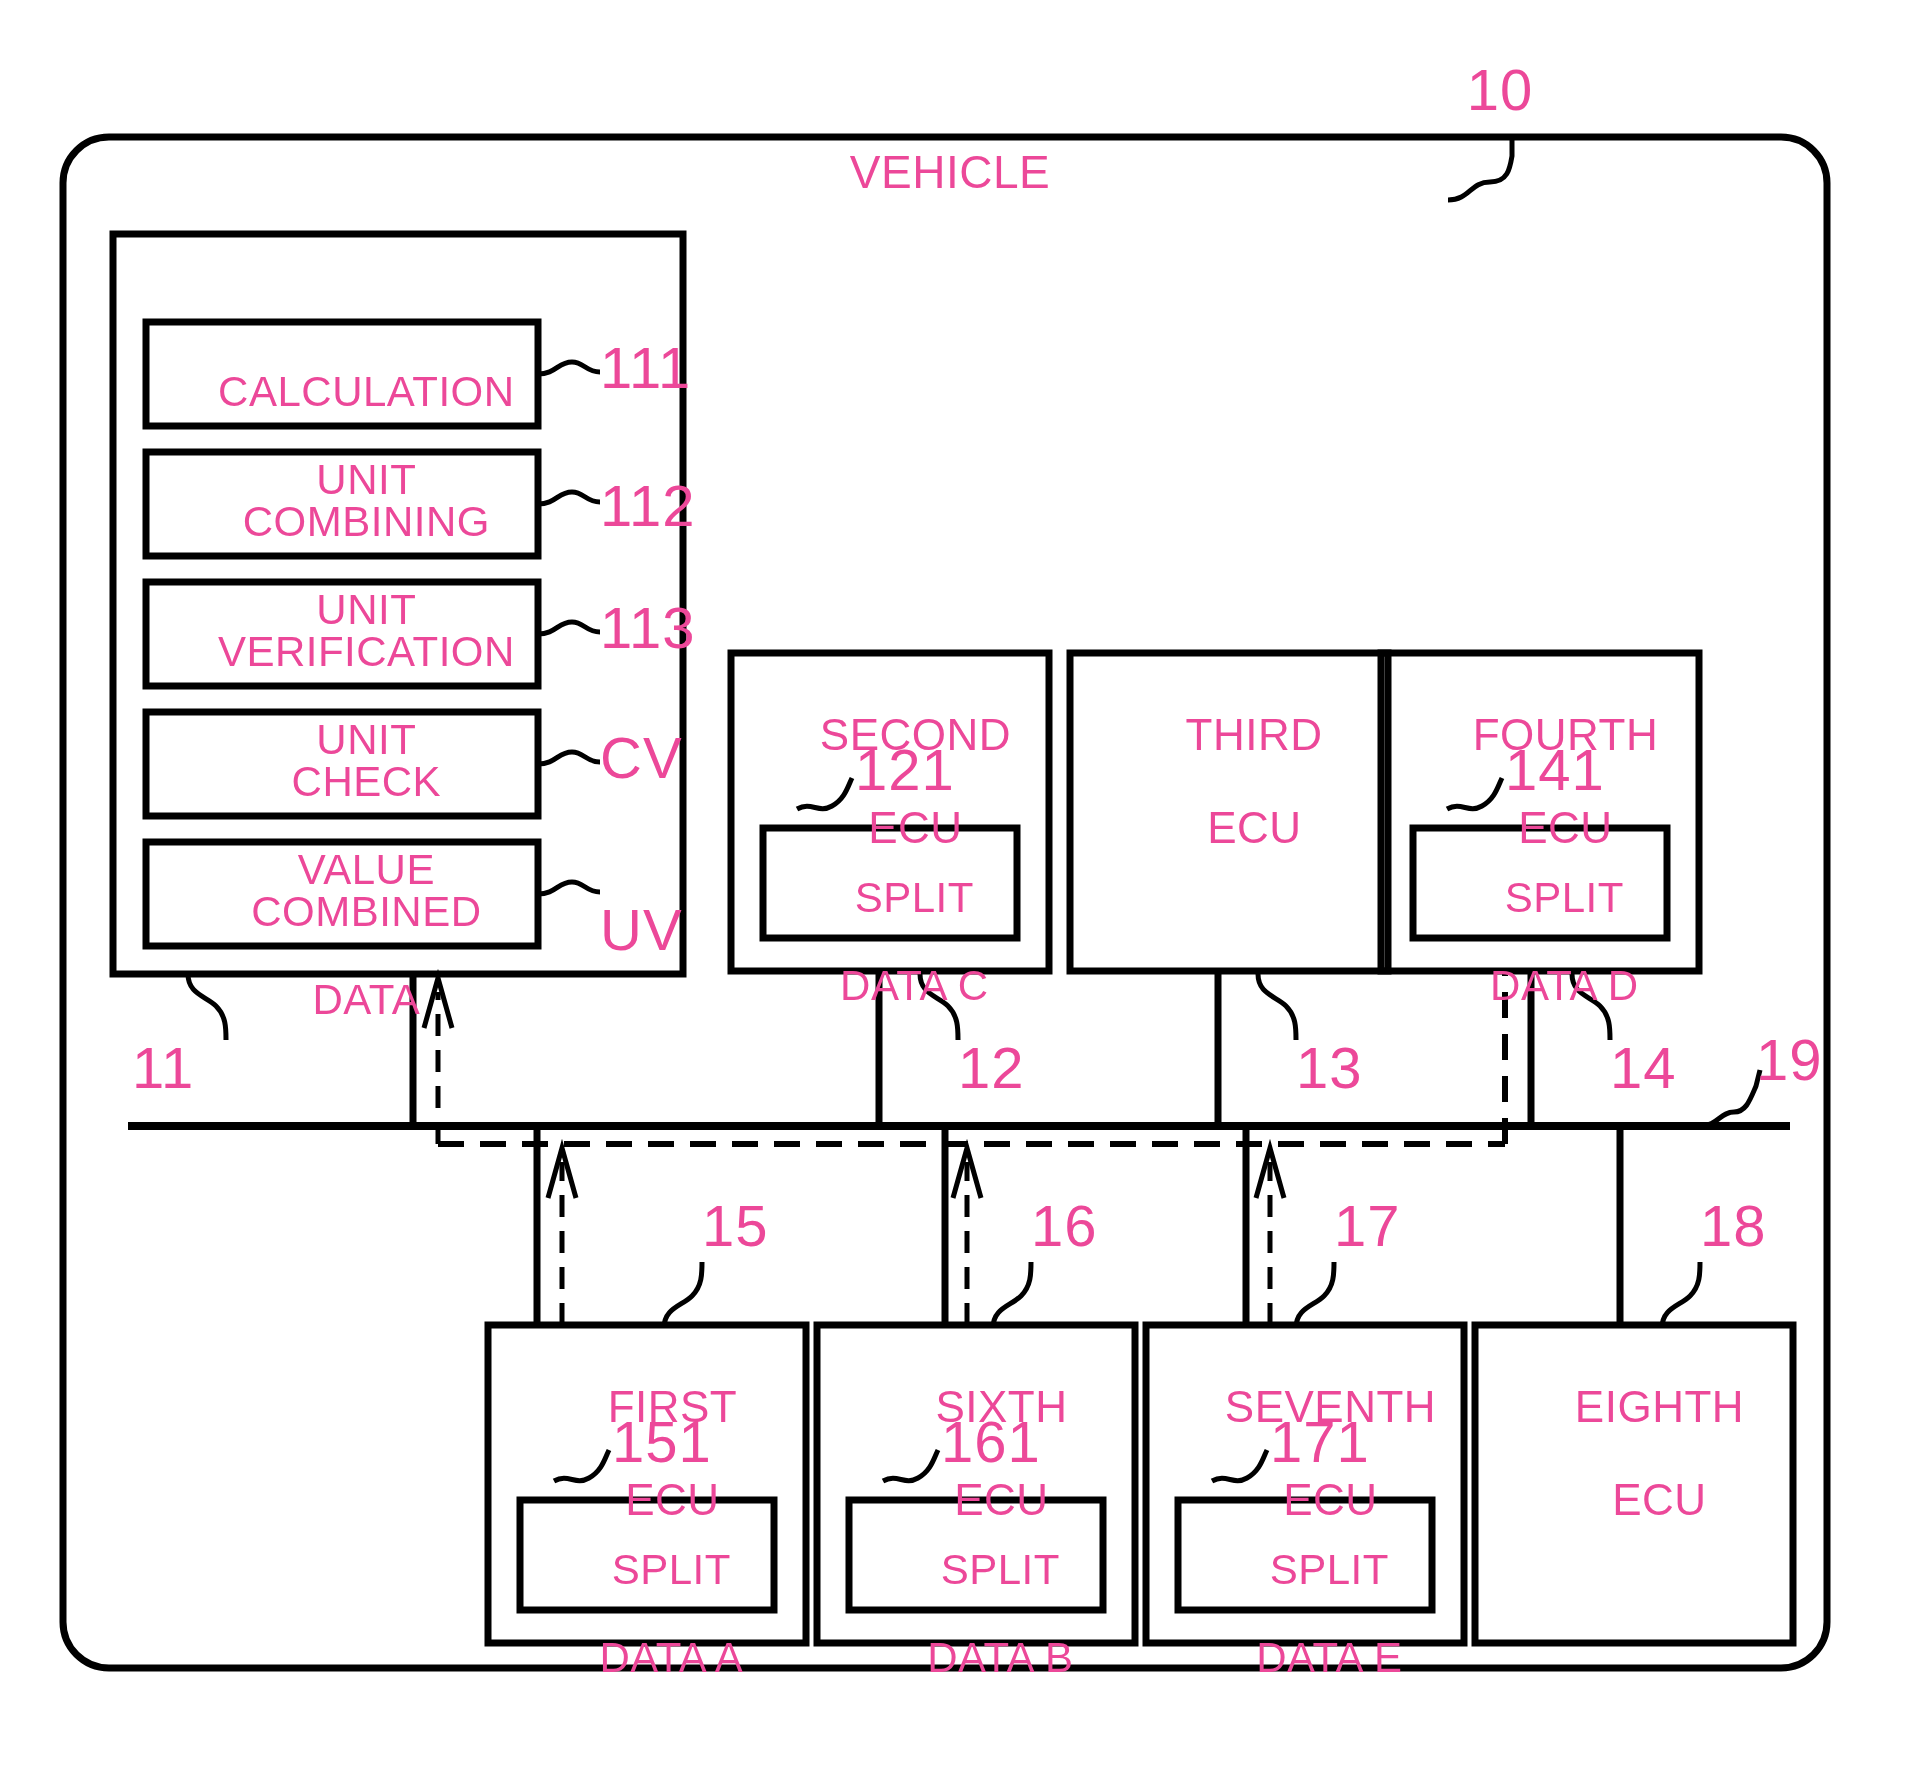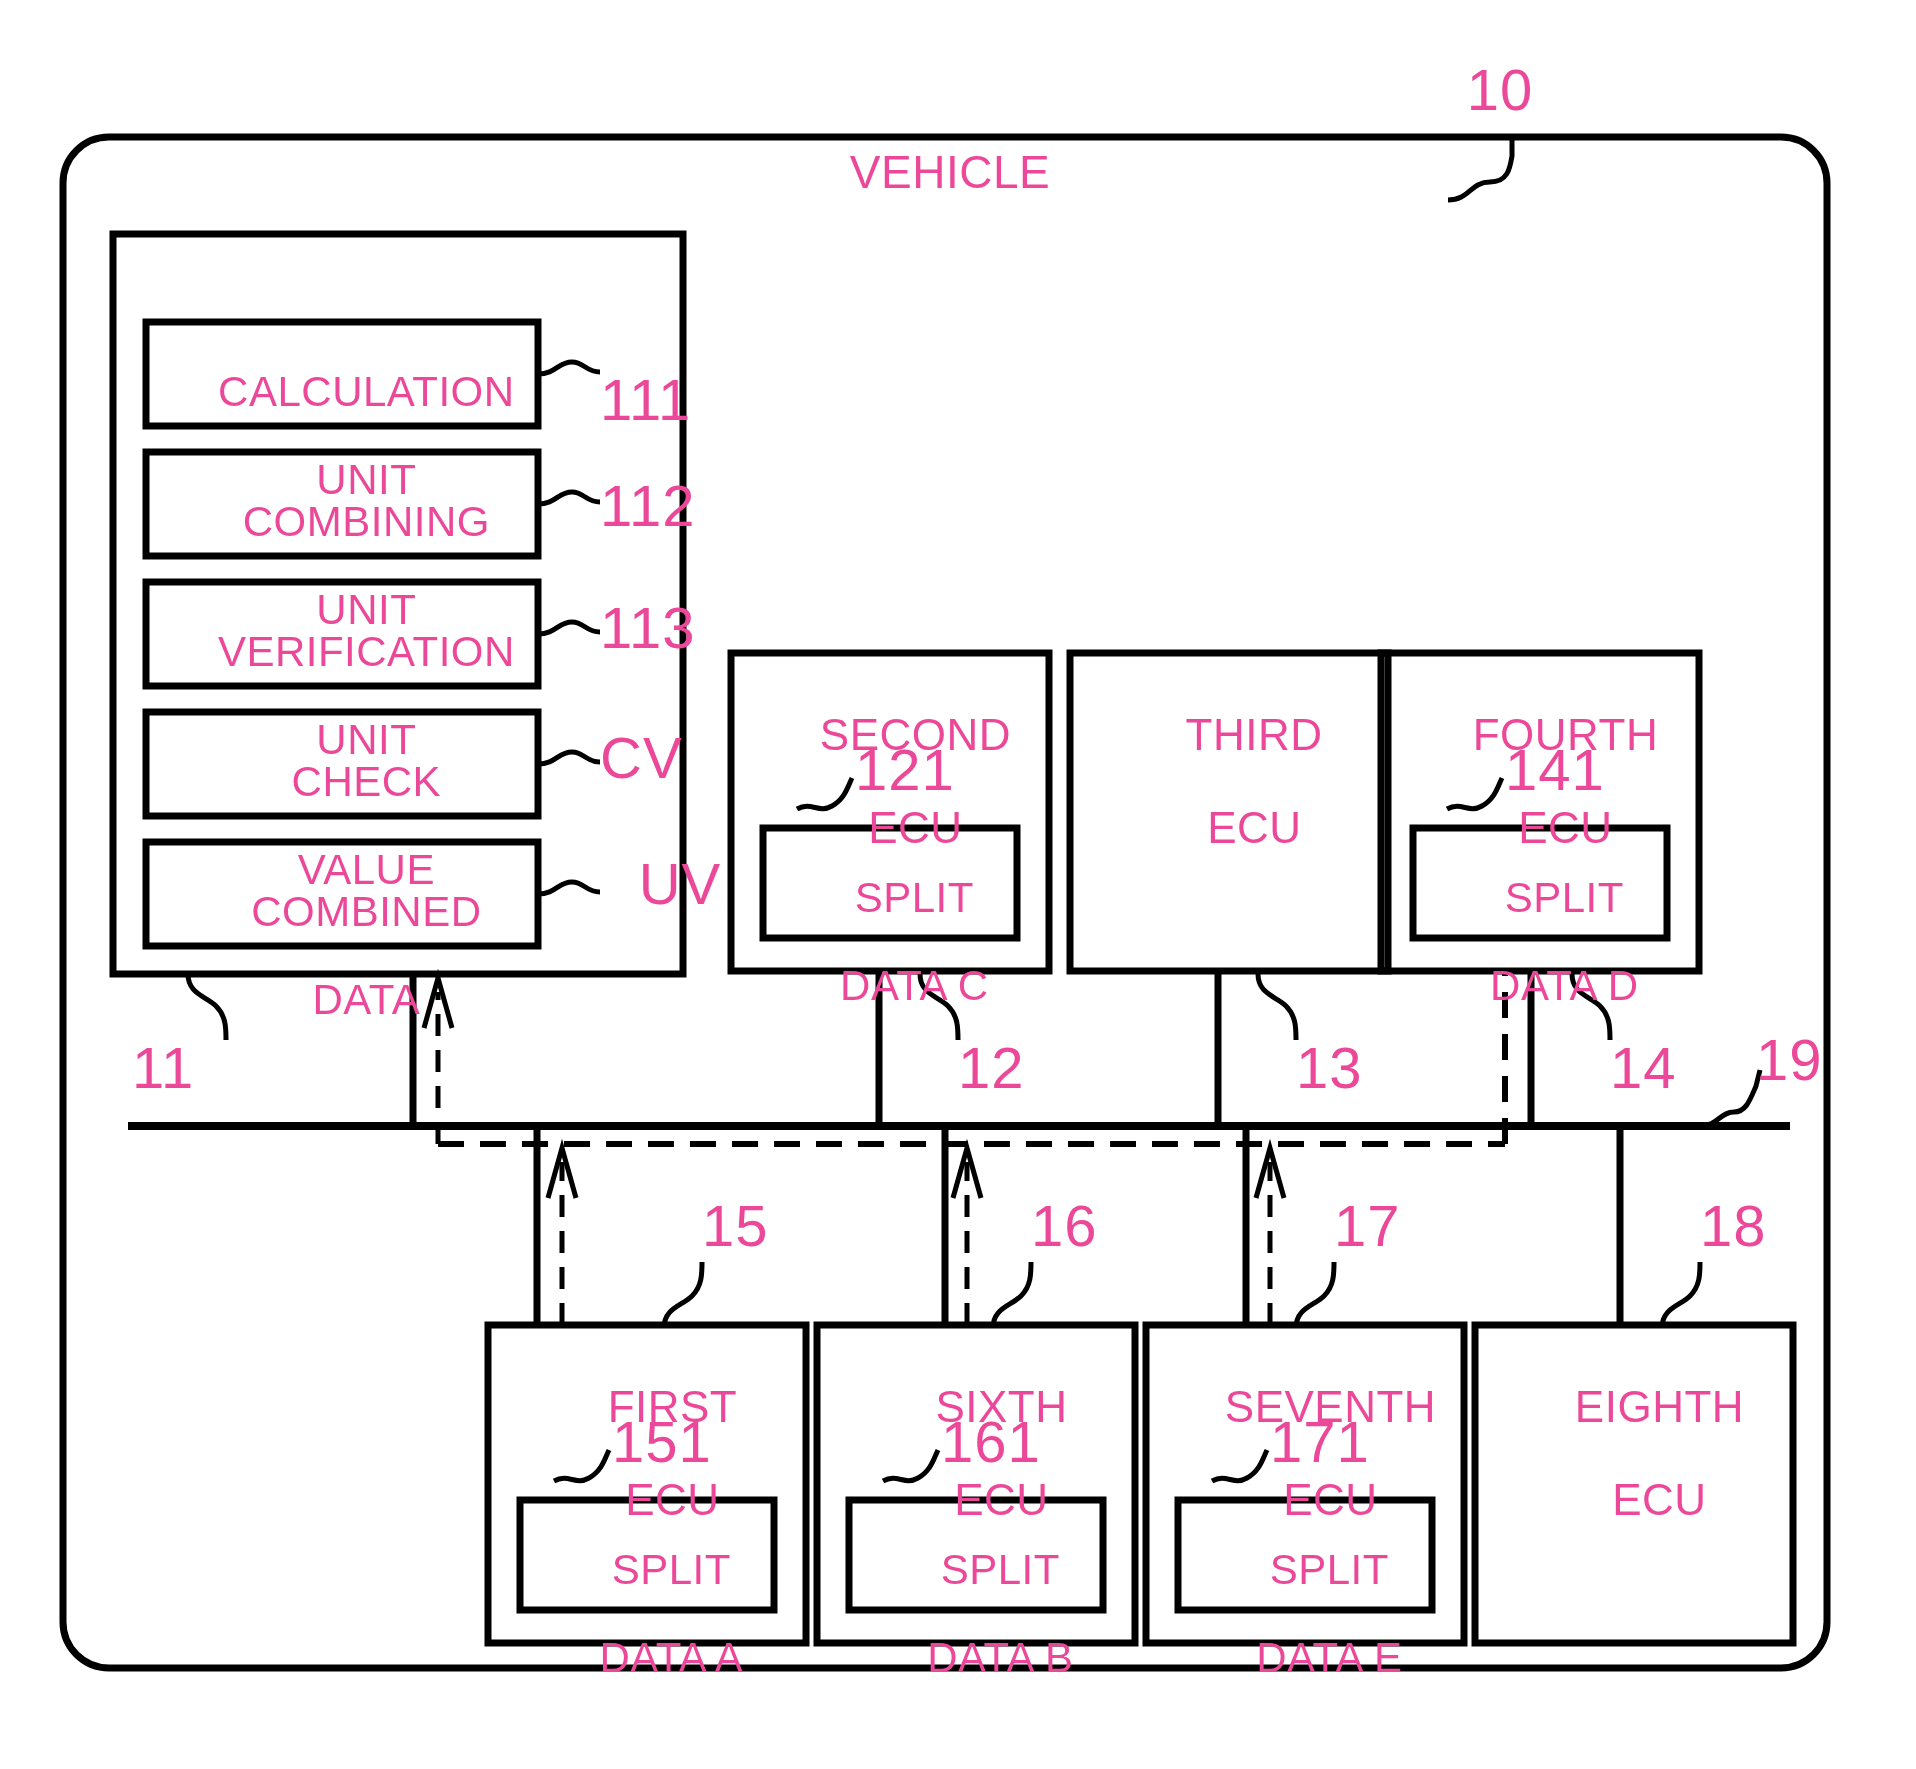--- a/index.html
+++ b/index.html
@@ -161,25 +161,25 @@
   </div>
   <div class="lbl innertext" style="left:146px; top:716px; width:392px;">
     <span>CHECK</span><br>
     <span>VALUE</span>
   </div>
   <div class="lbl innertext" style="left:146px; top:846px; width:392px;">
     <span>COMBINED</span><br>
     <span>DATA</span>
   </div>
 
-  <div class="lbl ref" style="left:600px; top:338px; width:160px; text-align:left;margin-top:32px;">111</div>
+  <div class="lbl ref" style="left:600px; top:338px; width:160px; text-align:left;">111</div>
   <div class="lbl ref" style="left:600px; top:476px; width:160px; text-align:left;">112</div>
   <div class="lbl ref" style="left:600px; top:598px; width:160px; text-align:left;">113</div>
   <div class="lbl ref" style="left:600px; top:728px; width:160px; text-align:left;">CV</div>
-  <div class="lbl ref" style="left:600px; top:854px; width:160px; text-align:center;">UV</div>
+  <div class="lbl ref" style="left:600px; top:900px; width:160px; text-align:left;">UV</div>
 
   <div class="lbl ref" style="left:132px; top:1038px; width:120px; text-align:left;">11</div>
 
 
   <div class="lbl boxtitle" style="left:731px; top:666px; width:318px;">
     <span>SECOND</span><br>
     <span>ECU</span>
   </div>
   <div class="lbl ref" style="left:855px; top:740px; width:180px; text-align:left;">121</div>
   <div class="lbl innertext" style="left:763px; top:832px; width:254px;">

